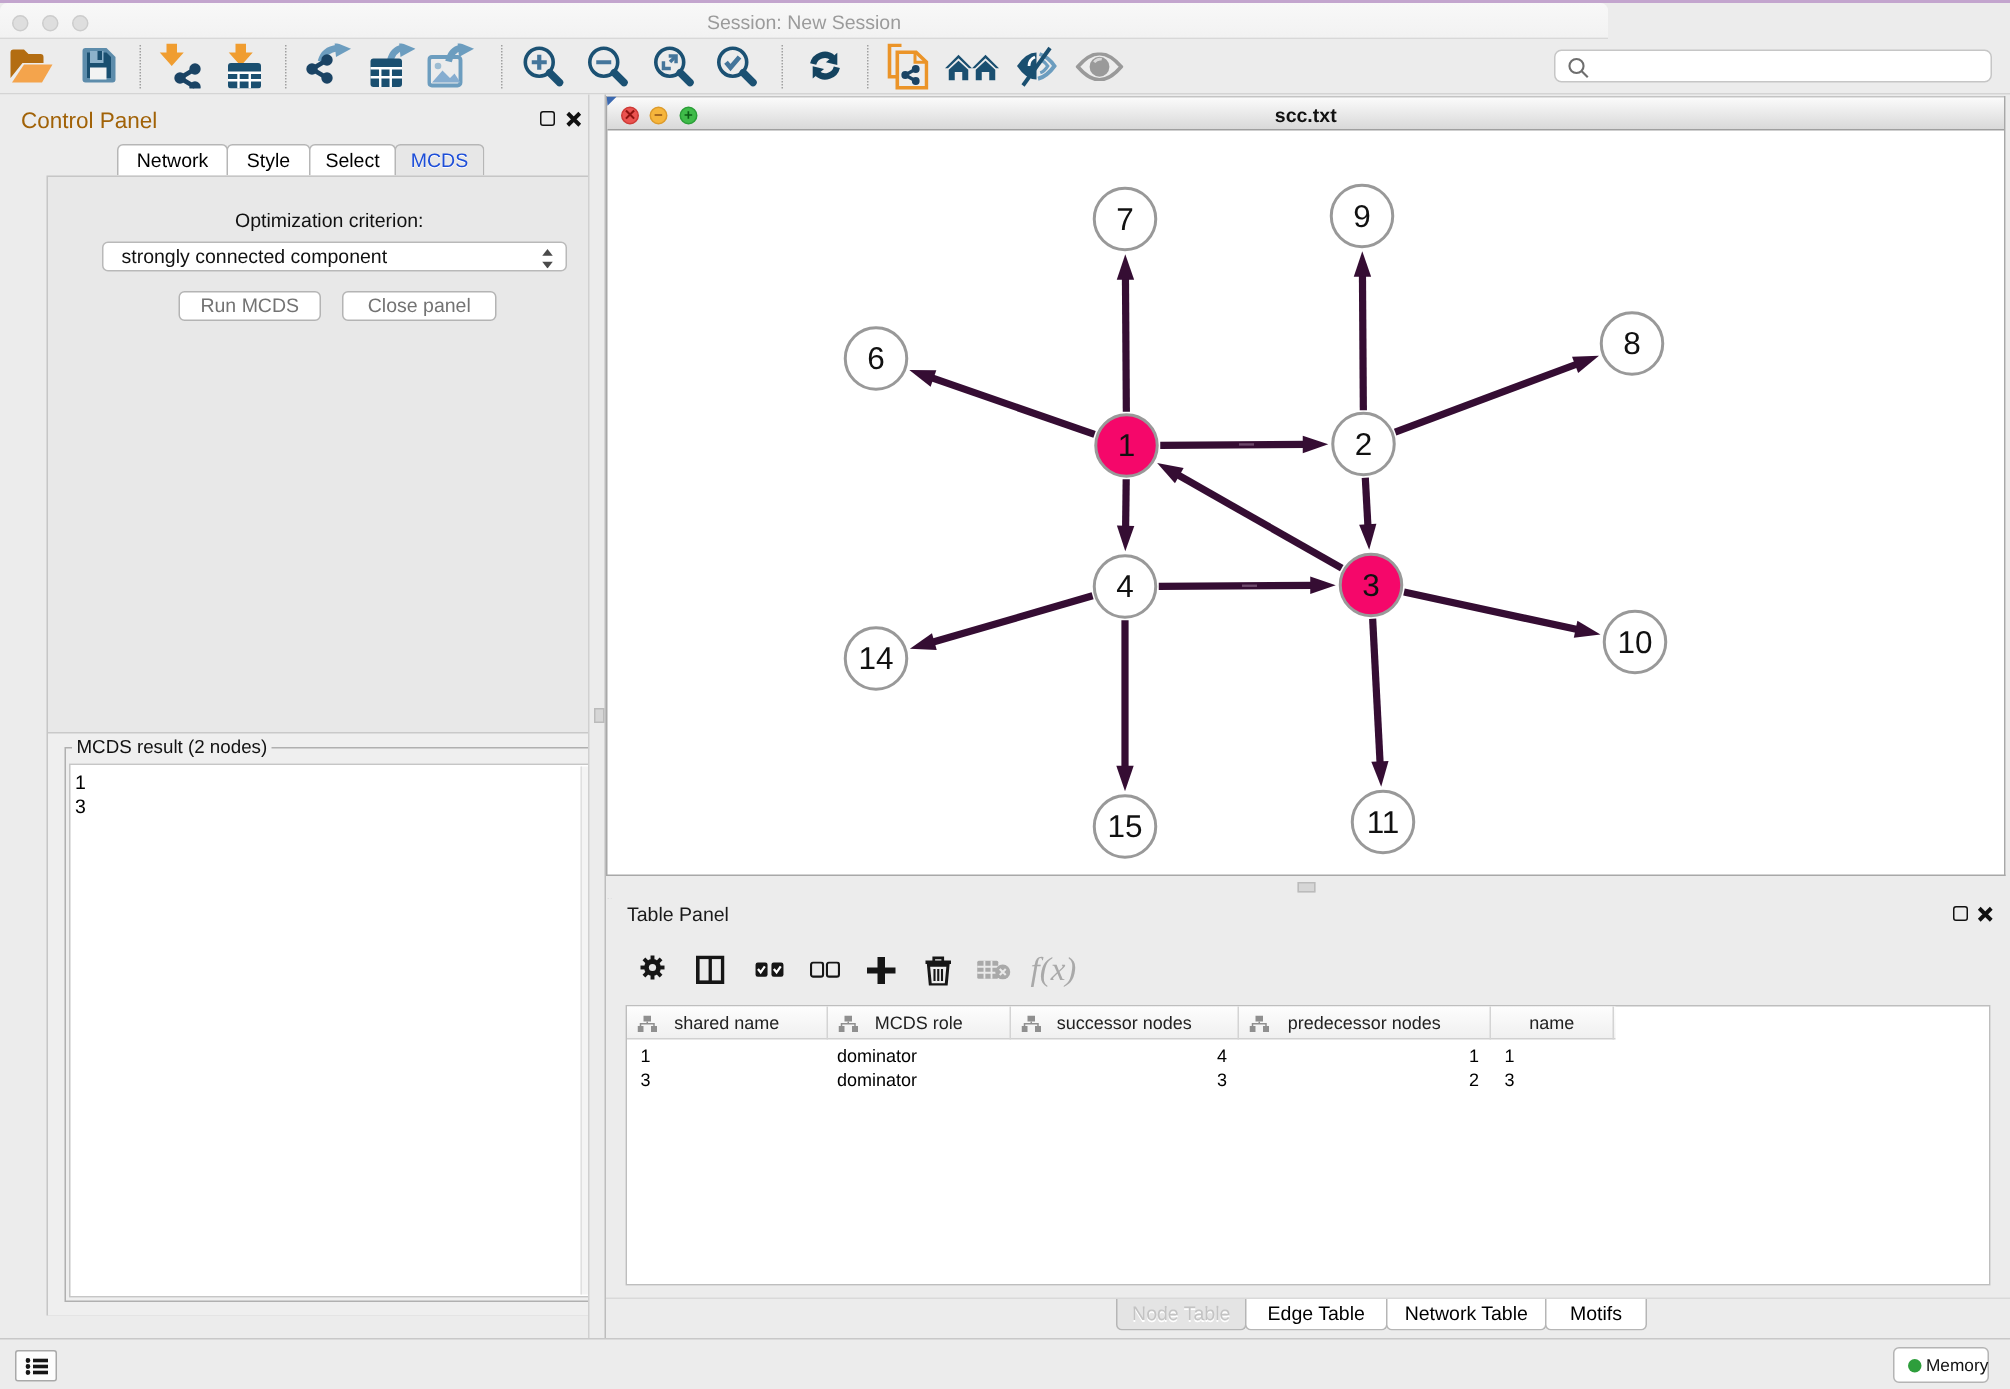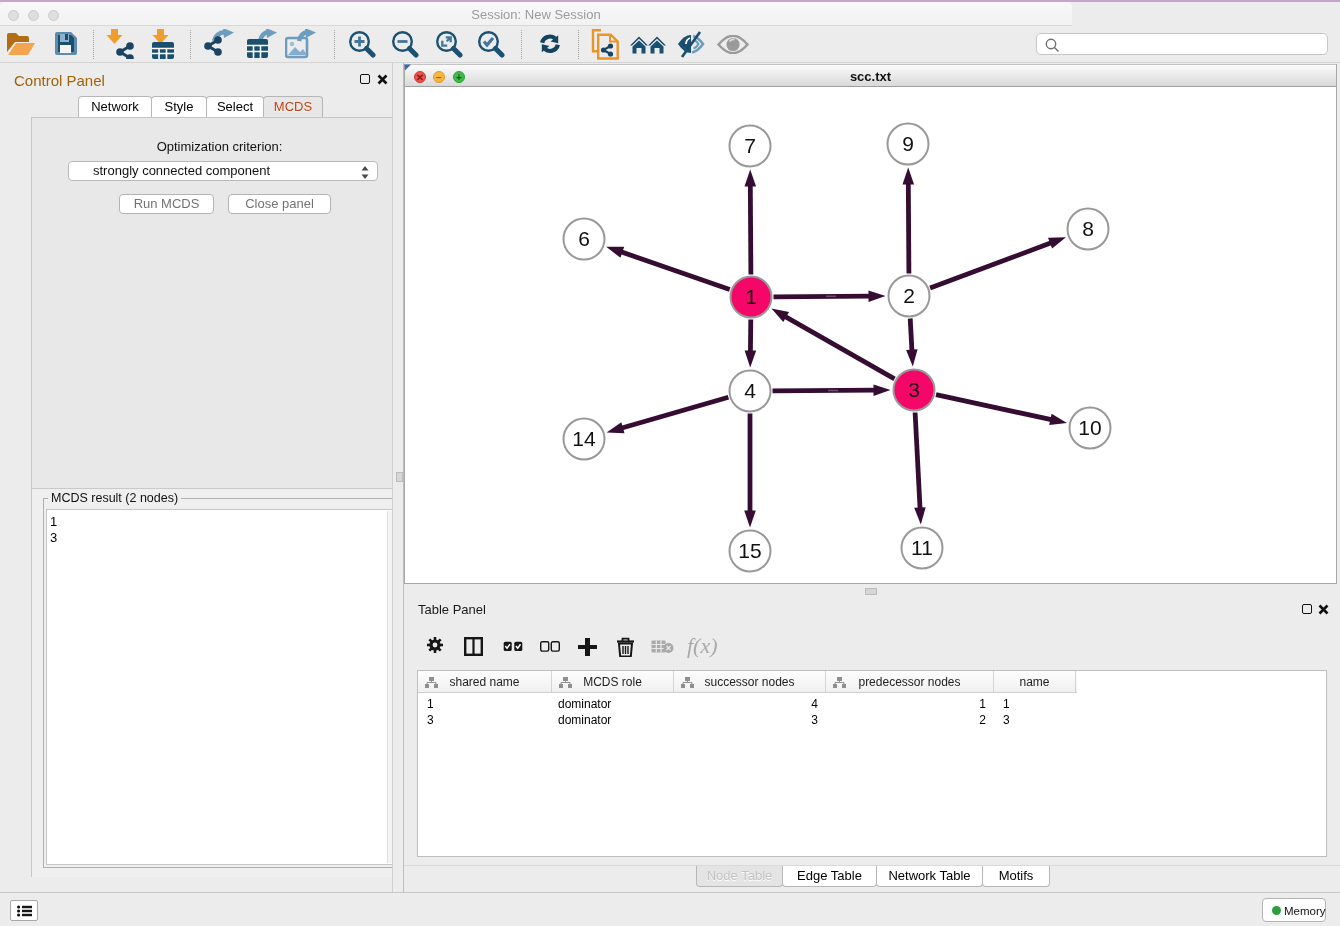--- a/index.html
+++ b/index.html
@@ -15,24 +15,24 @@
 .sep { position:absolute; top:4px; height:29px; width:0; border-left:1px dotted #a0a0a0; }
 .tbi { position:absolute; top:2px; }
 #searchbox { left:1036px; top:7px; width:292px; height:22px; background:#fff; border:1px solid #c6c6c6; border-radius:5px; }
 
 #cpanel { left:0; top:63px; width:392px; height:829px; background:#ececec; }
 #cphead { left:14px; top:9px; font-size:15px; color:#a16207; }
 .floatico { position:absolute; width:10px; height:10px; border:1.6px solid #111; border-radius:2px; background:transparent; }
 .xico { position:absolute; width:11px; height:11px; }
 .tabsrow { position:absolute; display:flex; }
 .tab { height:21px; font-size:13px; color:#000; background:#fff; border:1px solid #b6b6b6; border-bottom:none; border-radius:4px 4px 0 0; line-height:20px; margin-right:-1px; text-align:center; }
-.tab.dis { background:#e7e7e7; color:#c2410c; text-shadow:0 1px 0 #fff; }
+.tab.dis { background:#e7e7e7; color:#1d4ed8; text-shadow:0 1px 0 #fff; }
 #cpinner { left:7px; top:54px; width:377px; height:760px; background:#e8e8e8; border:1px solid #c6c6c6;margin-left:24px; }
 #optlabel { width:100%; text-align:center; top:21px; font-size:13px; color:#111; }
-#dropdown { left:36px; top:43px; width:310px; height:20px; background:#fff; border:1px solid #b9b9b9; border-radius:4px; font-size:13px; line-height:18px; padding-left:24px; color:#111; }
+#dropdown { left:36px; top:43px; width:310px; height:20px; background:#fff; border:1px solid #b9b9b9; border-radius:4px; font-size:13px; line-height:18px; padding-left:12px; color:#111; }
 .btn { position:absolute; height:20px; background:#fff; border:1px solid #b4b4b4; border-radius:4px; font-size:13px; color:#737373; text-align:center; line-height:18px; }
 #groupbox { left:11px; top:380px; width:363px; height:370px; border:1px solid #b0b0b0; }
 #grouplabel { left:4px; top:-8px; font-size:12.5px; background:#efefef; padding:0 3px; color:#111; }
 #gbwhite { left:2px; top:10px; width:357px; height:356px; background:#fff; border:1px solid #c6c6c6; }
 
 #vsplit { left:392px; top:63px; width:12px; height:829px; background:#ececec; border-left:1px solid #d0d0d0; border-right:1px solid #bdbdbd; }
 #vhandle { left:396px; top:472px; width:7px; height:10px; background:#d6d6d6; border:1px solid #bbb; }
 
 #netwin { left:404px; top:64px; width:933px; height:520px; background:#fff; border:1px solid #a8a8a8; border-top:none; }
 #nettitle { left:0; top:0; width:931px; height:23px; background:linear-gradient(#fbfbfb,#d9d9d9); border-top:1px solid #c4c4c4; border-bottom:1px solid #9f9f9f; }
@@ -402,21 +402,21 @@
     <div class="trow" style="top:41px;">
       <div class="cell" style="left:9px;">3</div>
       <div class="cell" style="left:140px;">dominator</div>
       <div class="cell" style="left:256px; width:144px; text-align:right;">3</div>
       <div class="cell" style="left:408px; width:160px; text-align:right;">2</div>
       <div class="cell" style="left:585px;">3</div>
     </div>
   </div>
   <div style="position:absolute; left:0; top:266px; width:936px; border-top:1px solid #d9d9d9;"></div>
   <div class="bottabs" style="left:292px; top:267px;">
-    <div class="btab dis" style="width:87px;">Node Table</div>
+    <div class="btab dis" style="width:87px;margin-left:48px;">Node Table</div>
     <div class="btab" style="width:95px;">Edge Table</div>
     <div class="btab" style="width:107px;">Network Table</div>
     <div class="btab" style="width:68px;">Motifs</div>
   </div>
 </div>
 <div class="abs" id="statusbar">
   <div class="abs" id="listbtn">
     <svg style="position:absolute; left:6px; top:4px;" width="15" height="12" viewBox="0 0 15 12">
       <g fill="#161616">
         <circle cx="1.6" cy="2" r="1.6"></circle>

